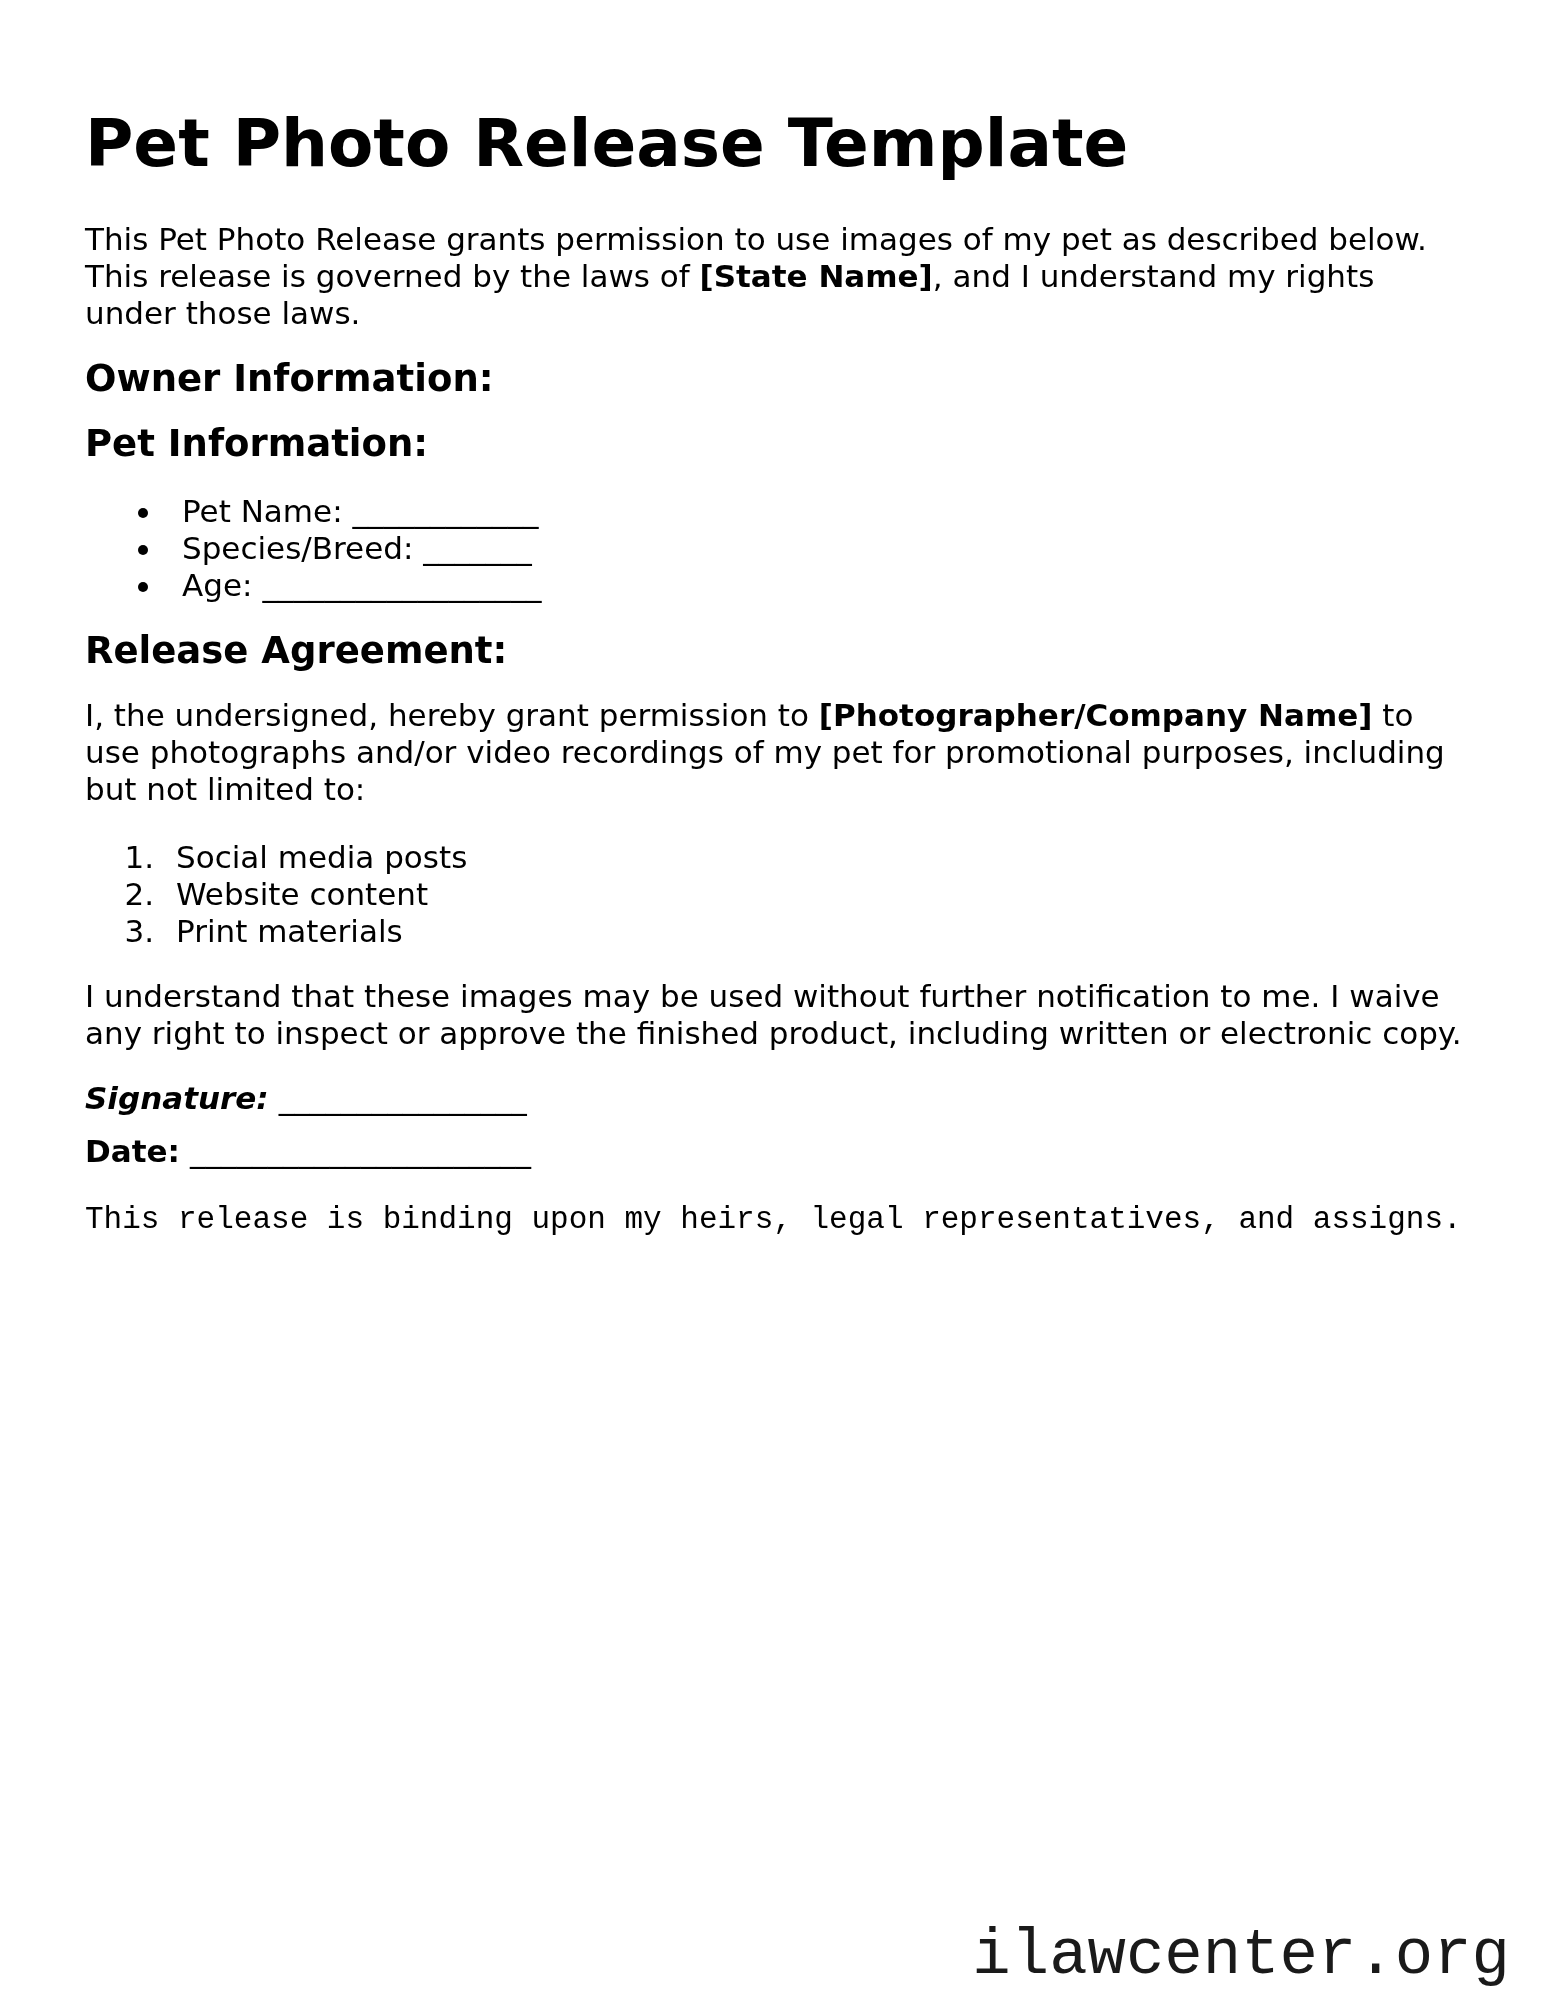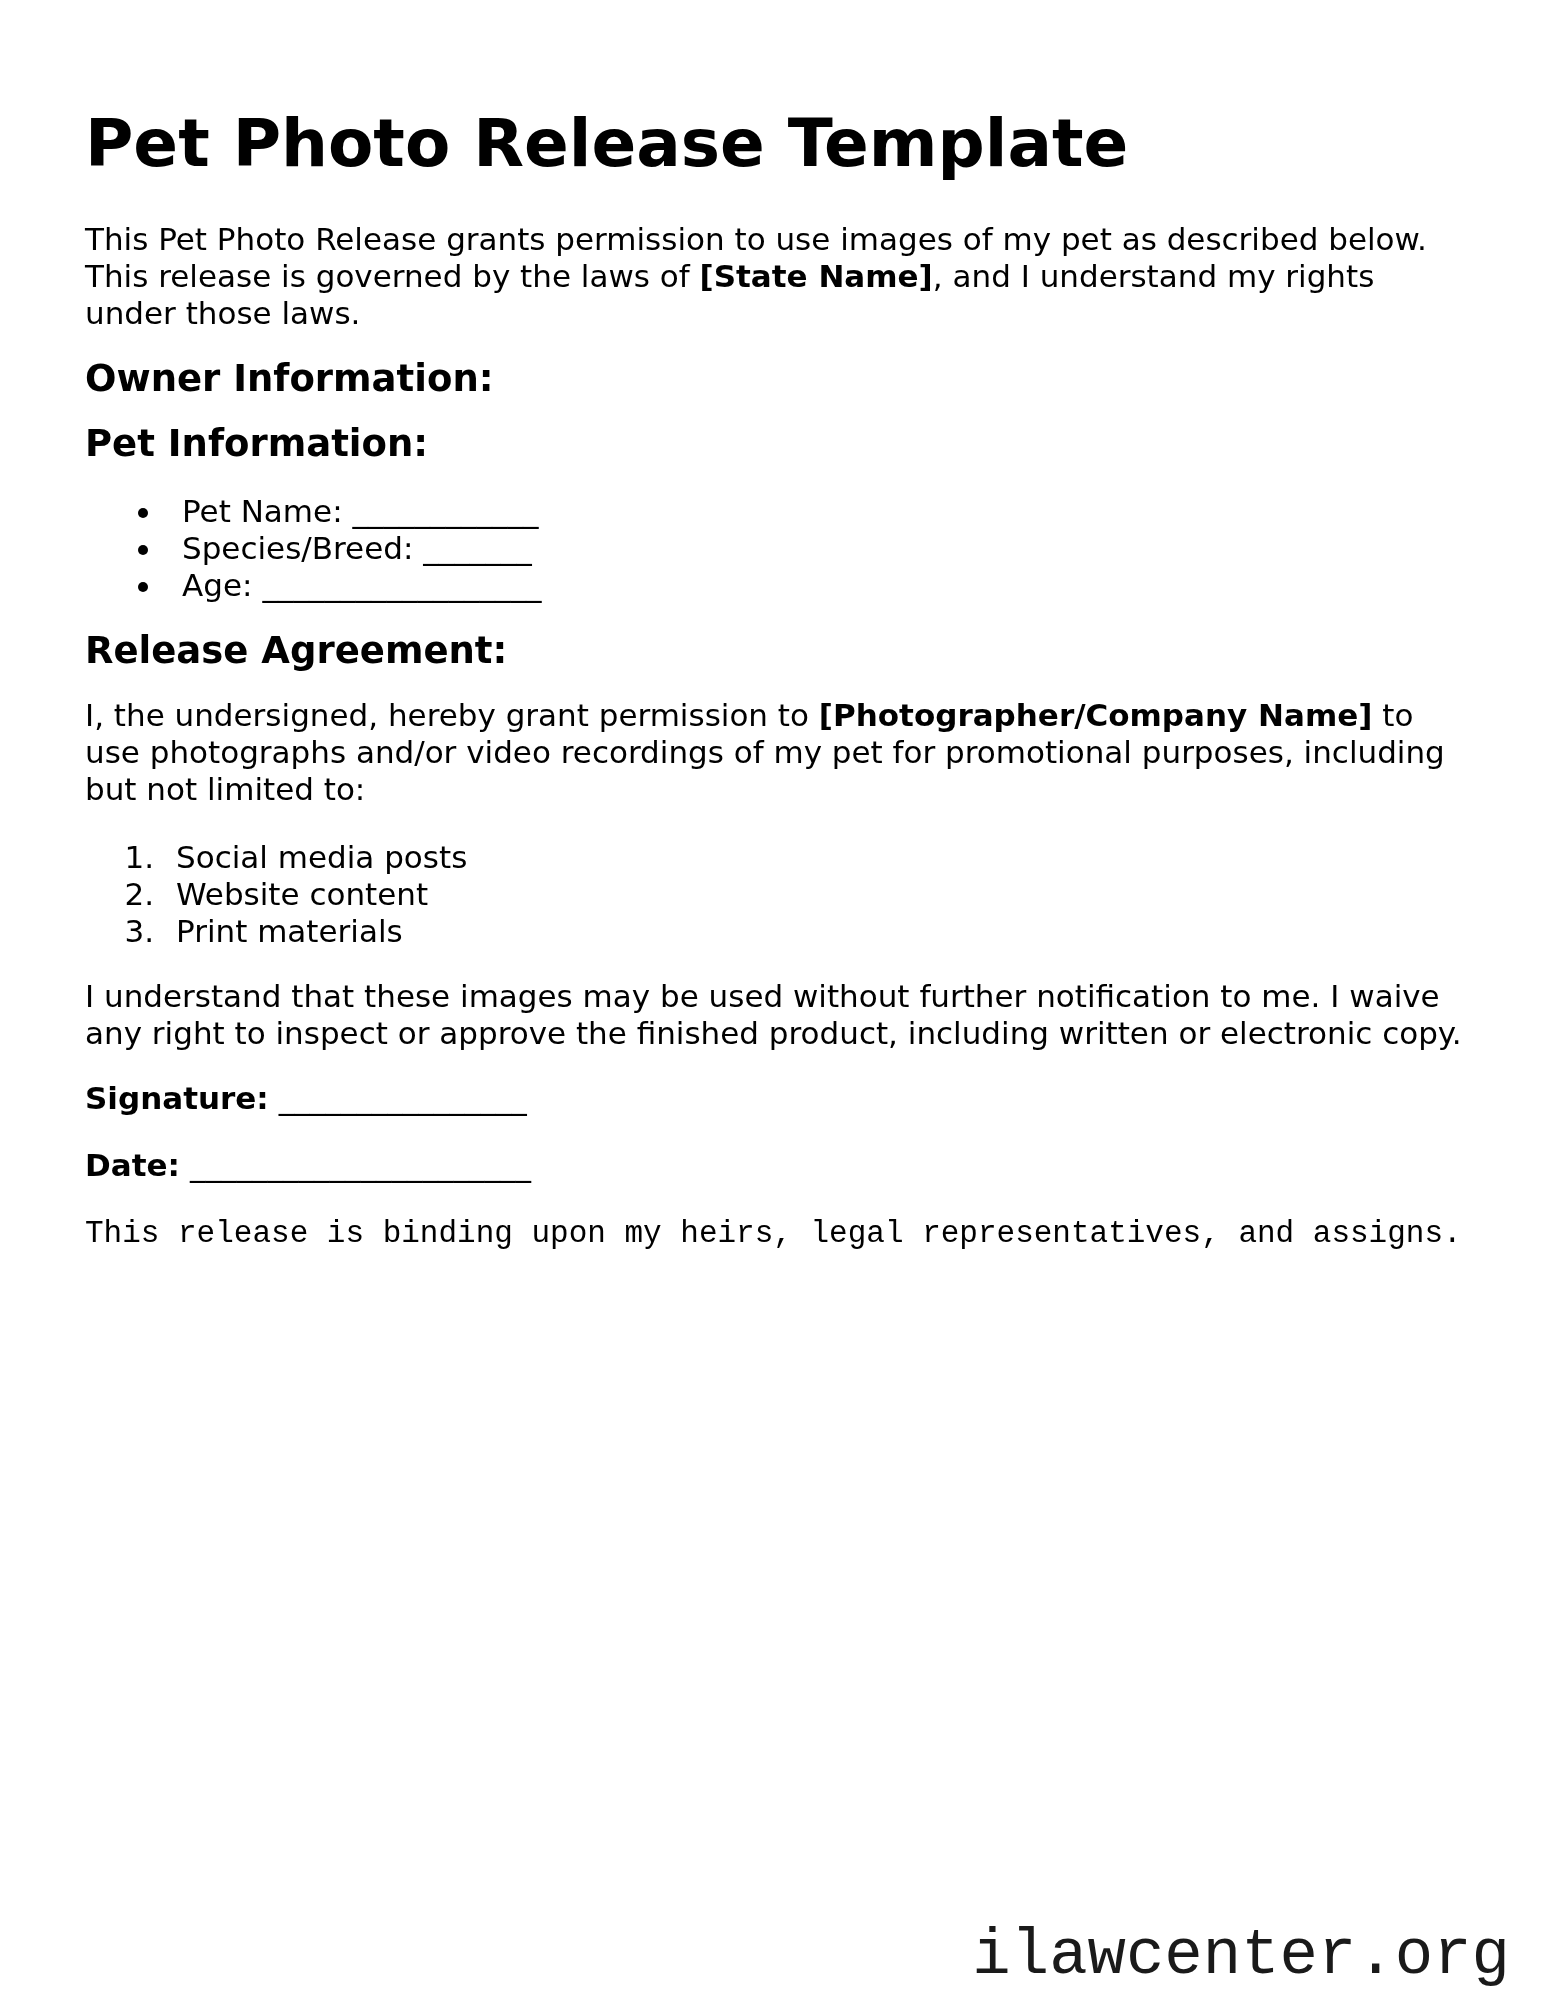--- a/index.html
+++ b/index.html
@@ -32,22 +32,22 @@
   }
   ul.field-list, ol.use-list {
     margin: 31px 0 0 0;
     padding: 0 0 0 79px;
   }
   ul.field-list { list-style: disc outside; }
   ol.use-list { list-style: decimal outside; }
   li { line-height: 37px; padding-left: 12px; }
   ul.field-list li { padding-left: 18px; }
   .fill { margin-left: 10px; white-space: nowrap; }
-  .sig-row { margin: 28px 0 0 0; }
-  .date-row { margin: 30px 0 0 0; }
+  .sig-row { margin: 28px 0 0 0; font-style: italic; }
+  .date-row { margin: 16px 0 0 0; }
   .binding { margin: 31px 0 0 0; font-family: Liberation Mono, monospace; }
   .site-footer {
     position: absolute;
     right: 44px;
     bottom: 23px;
     font-family: "Liberation Mono", monospace;
     font-size: 64px;
     line-height: 64px;
     color: #1a1a1a;
   }

